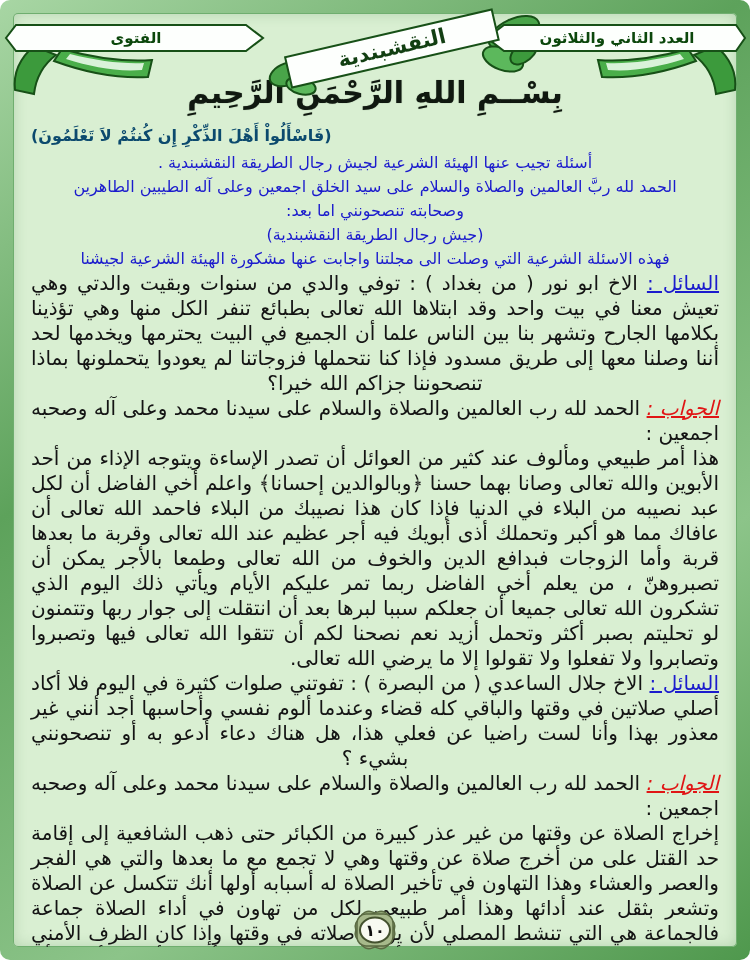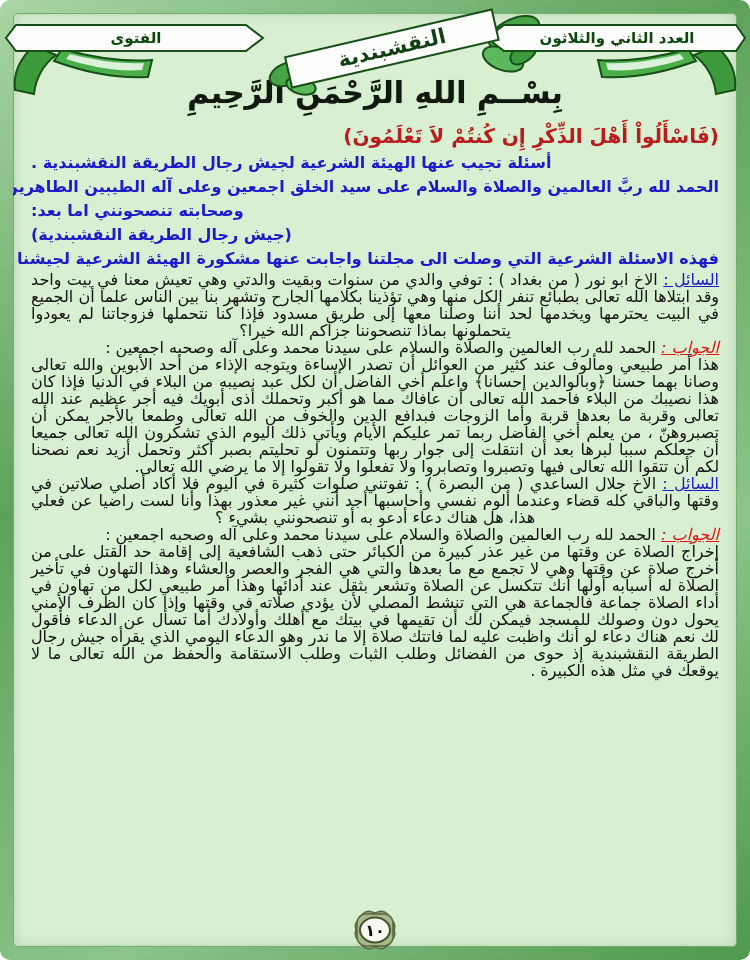--- a/index.html
+++ b/index.html
@@ -21,26 +21,26 @@
   }
   .header-art{position:absolute; top:0; left:0; width:750px; height:125px; pointer-events:none;}
   .banner-label{font-family:"DejaVu Sans", sans-serif; font-weight:bold;}
   .spacer-top{height:52px;}
   .basmala{
     text-align:center; font-weight:bold; color:#101810;
     font-size:30px; line-height:56px; height:56px;
     text-shadow:0 0 1px rgba(20,40,20,.4);
   }
   .verse{
-    text-align:right; font-weight:bold; color:#b91c1c;
-    font-size:20px; line-height:30px; height:30px;
+    text-align:left; font-weight:bold; color:#0c4a6e;
+    font-size:16px; line-height:30px; height:30px;
   }
-  .intro{text-align:left; font-weight:bold; font-size:16px; line-height:24px; color:#1b1bcd;}
+  .intro{text-align:center; font-weight:normal; font-size:16px; line-height:24px; color:#1b1bcd;}
   .intro .ln{white-space:nowrap;}
-  .body-text{font-size:16px; line-height:17px; color:#141414;}
+  .body-text{font-size:20px; line-height:25px; color:#141414;}
   .para{margin:0; text-align:justify;}
   .para.center-last{text-align-last:center;}
   .lbl{text-decoration:underline;}
   .lbl.blue{color:#1b1bcd;}
   .lbl.red{color:#e01515;font-style:italic;}
   .badge-wrap{position:absolute; bottom:6px; left:50%; transform:translateX(-50%);}
 </style>
 </head>
 <body>
 

